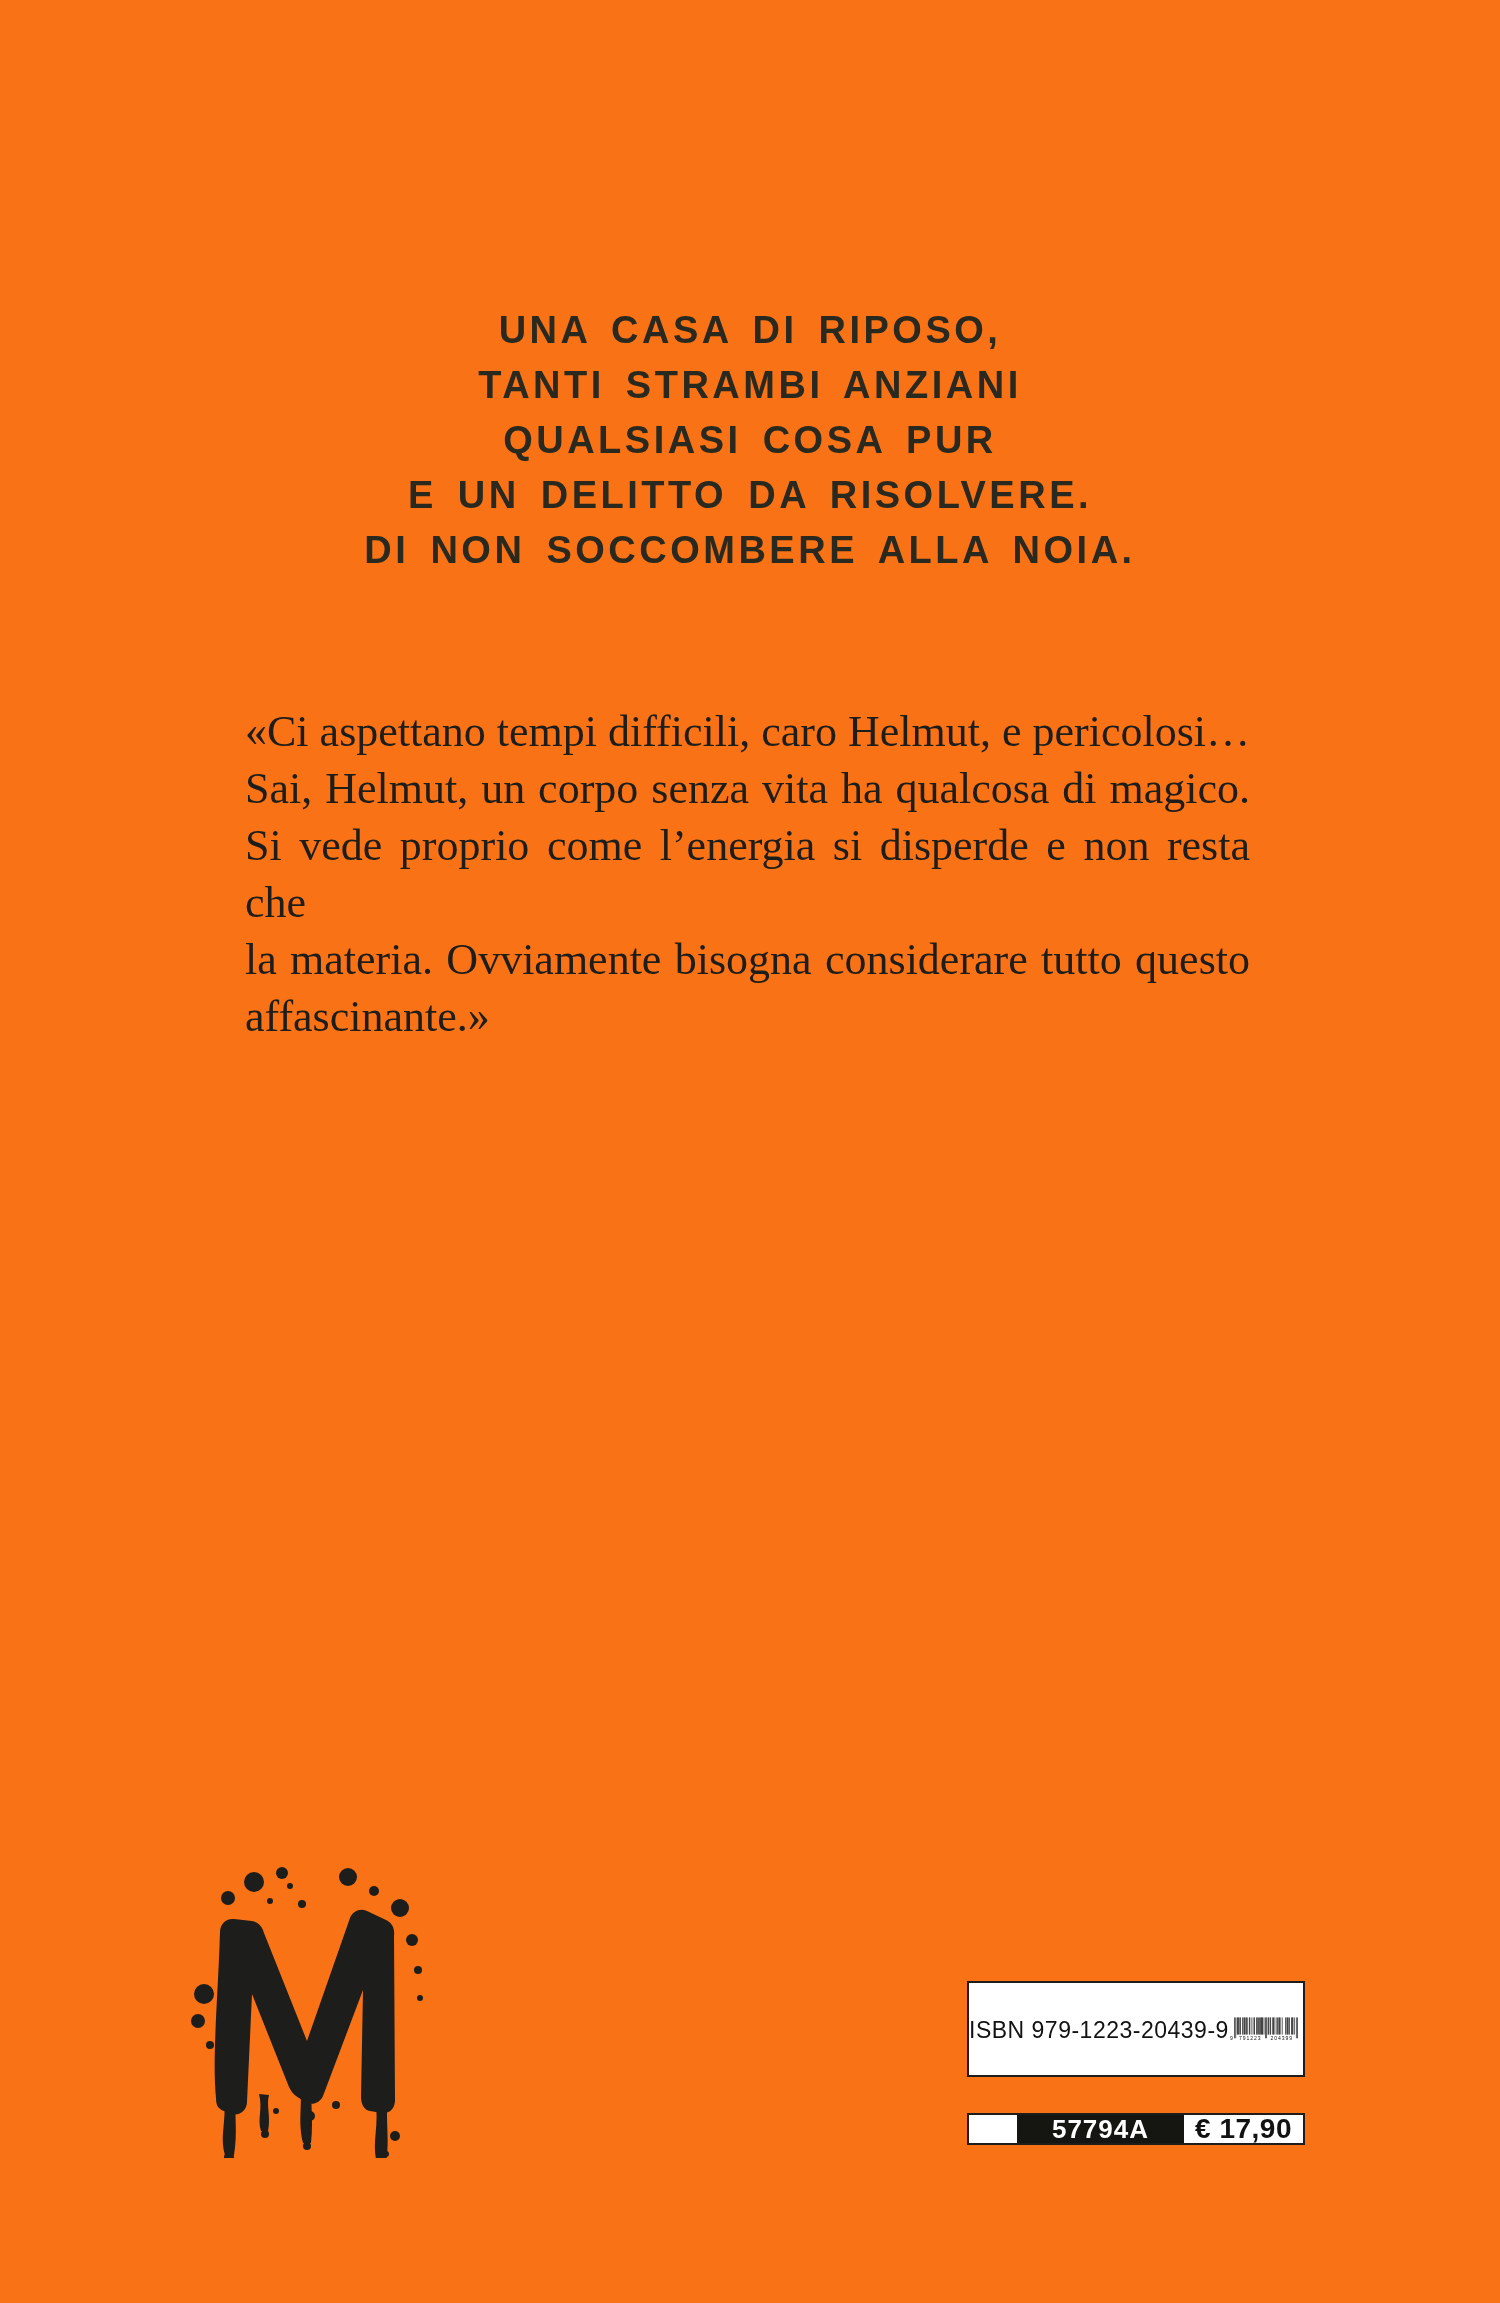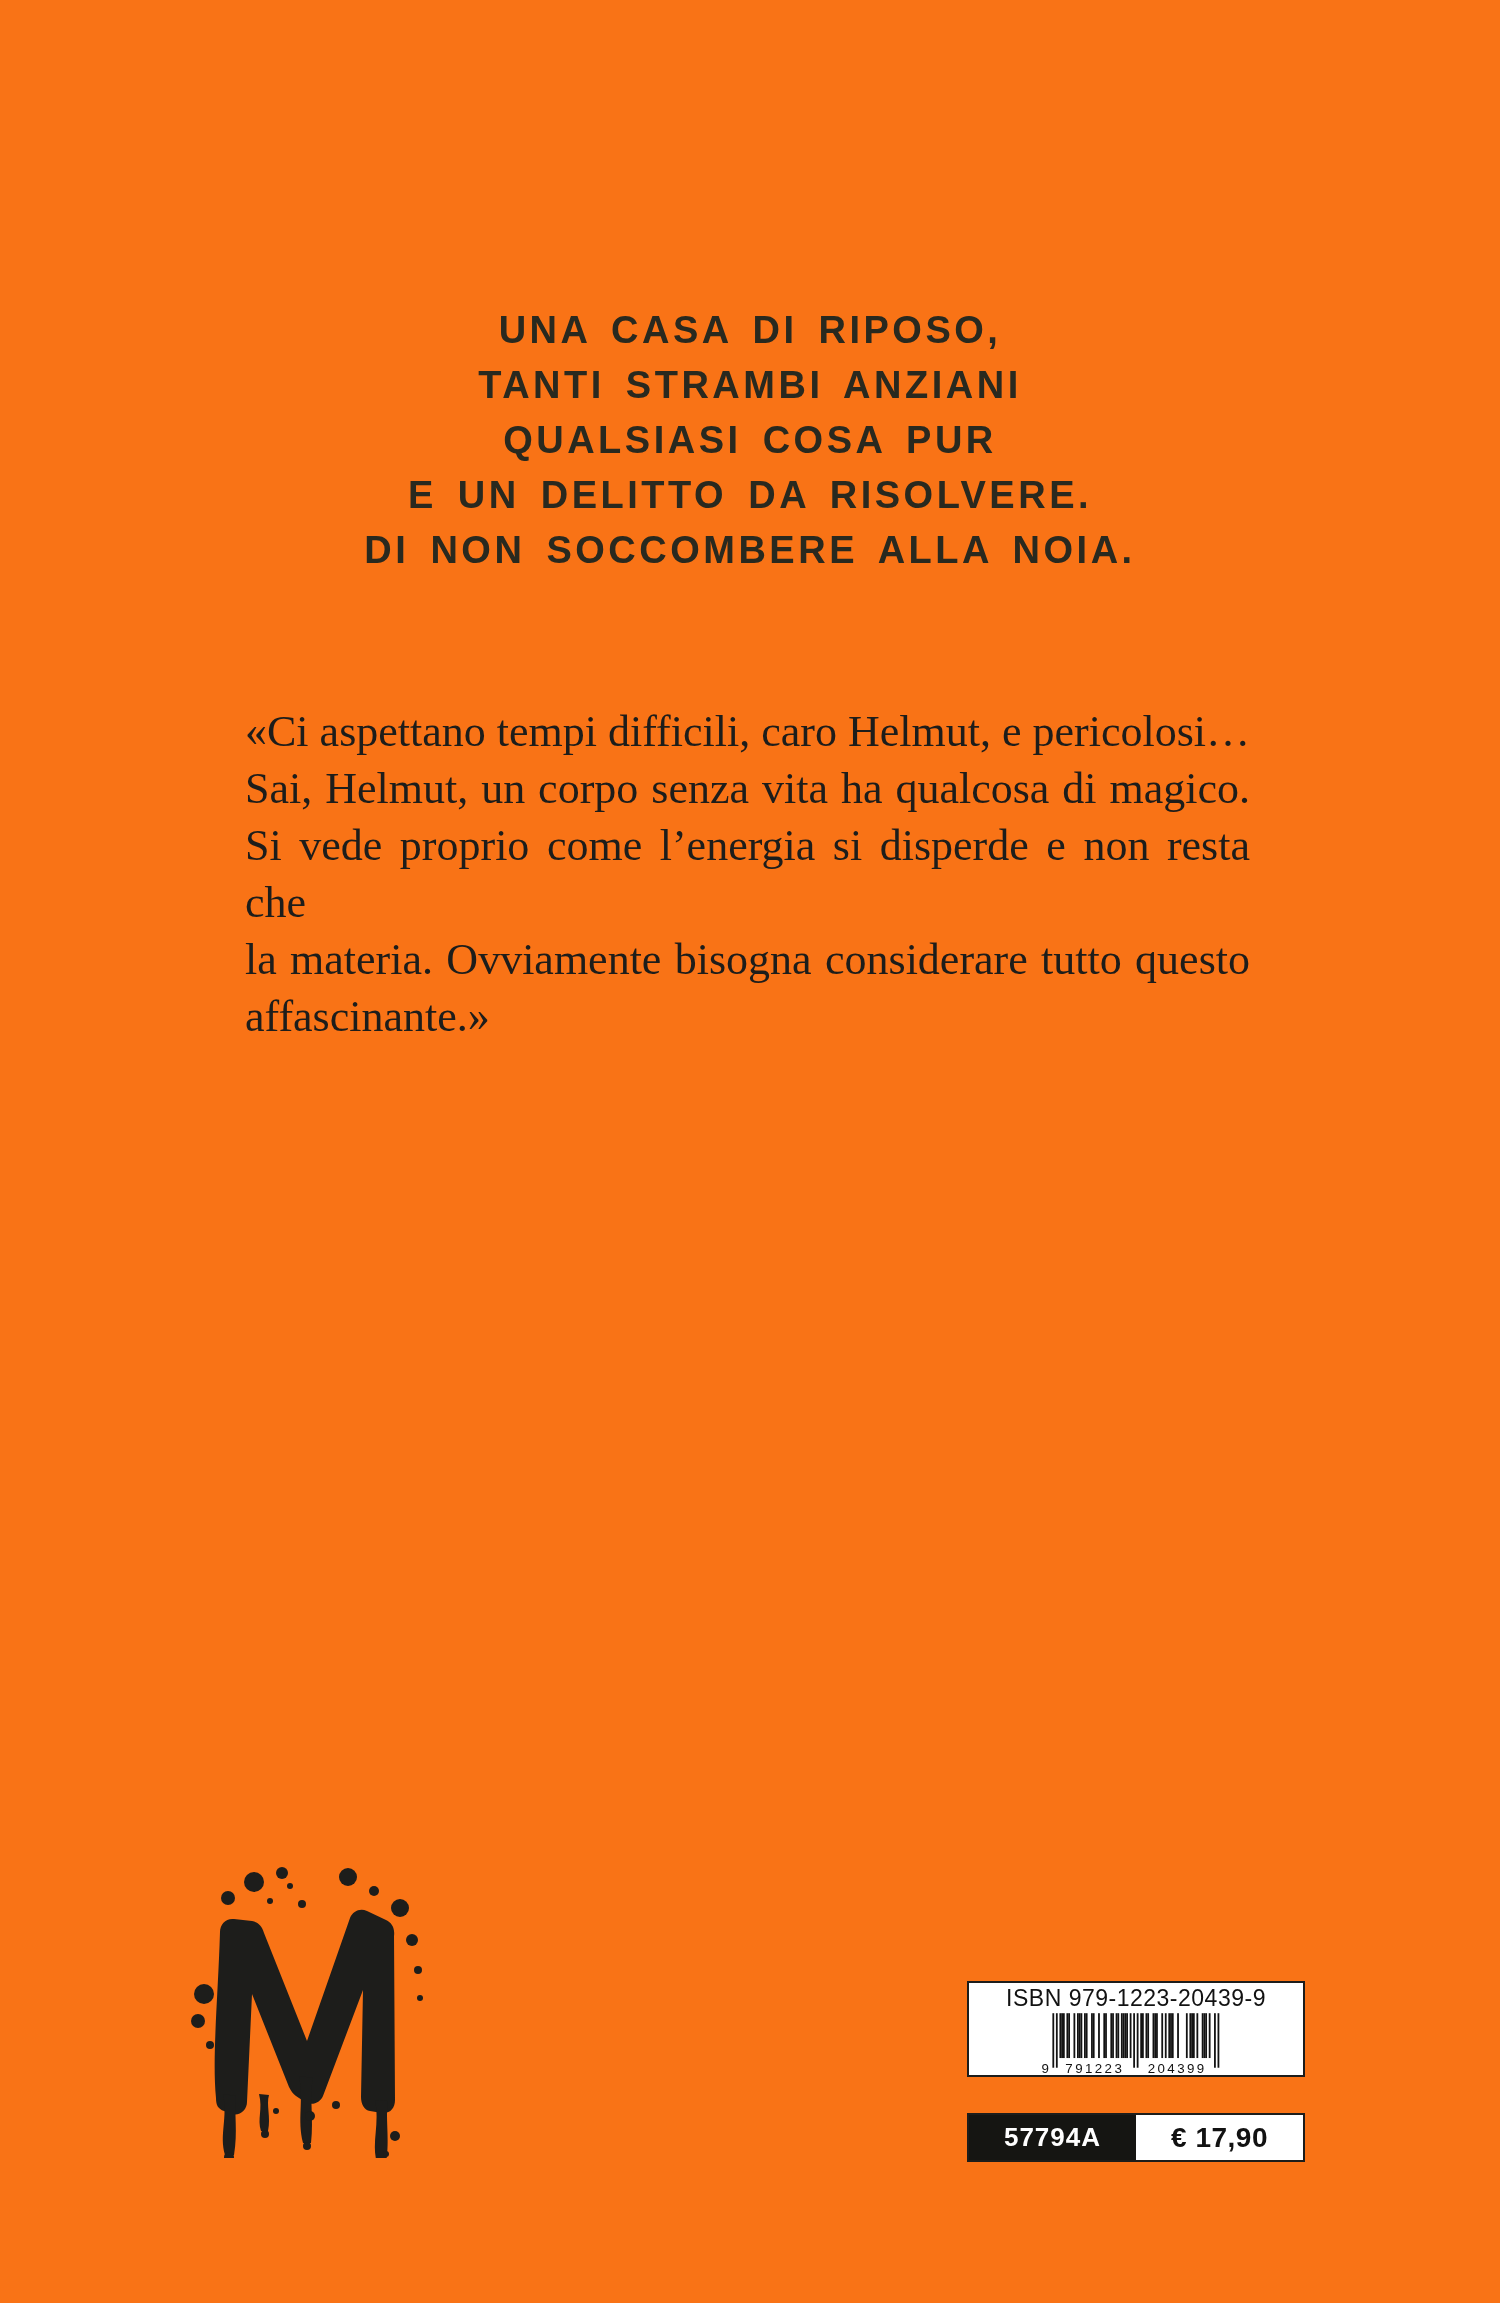--- a/index.html
+++ b/index.html
@@ -44,34 +44,34 @@
   .logo svg{display:block;width:100%;height:100%;}
   
   .barcode{
     position:absolute;left:967px;top:1981px;width:338px;
   }
   .isbn-box{
     box-sizing:border-box;
     width:338px;height:96px;
     background:#ffffff;
     border:2px solid #1d1d1b;
-    display:flex;flex-direction:column;align-items:center;
+    display:flex;flex-direction:row;align-items:center;
   }
   .isbn-label{
     font-size:23px;line-height:27px;margin-top:2px;
     letter-spacing:0.5px;color:#121212;
     white-space:nowrap;
   }
   .ean{display:block;margin-top:0;}
   .price-row{
-    position:absolute;left:967px;top:2113px;width:338px;height:49px;
+    position:absolute;left:967px;top:2113px;width:338px;height:32px;
     box-sizing:border-box;
     background:#ffffff;
     border:2px solid #1d1d1b;
-    display:flex;align-items:stretch;
+    display:flex;align-items:stretch;padding-left:48px;
   }
   .code-box{
     width:167px;
     background:#151512;
     color:#ffffff;
     display:flex;align-items:center;justify-content:center;
     font-weight:700;font-size:26px;letter-spacing:1px;
   }
   .price-box{
     flex:1;

